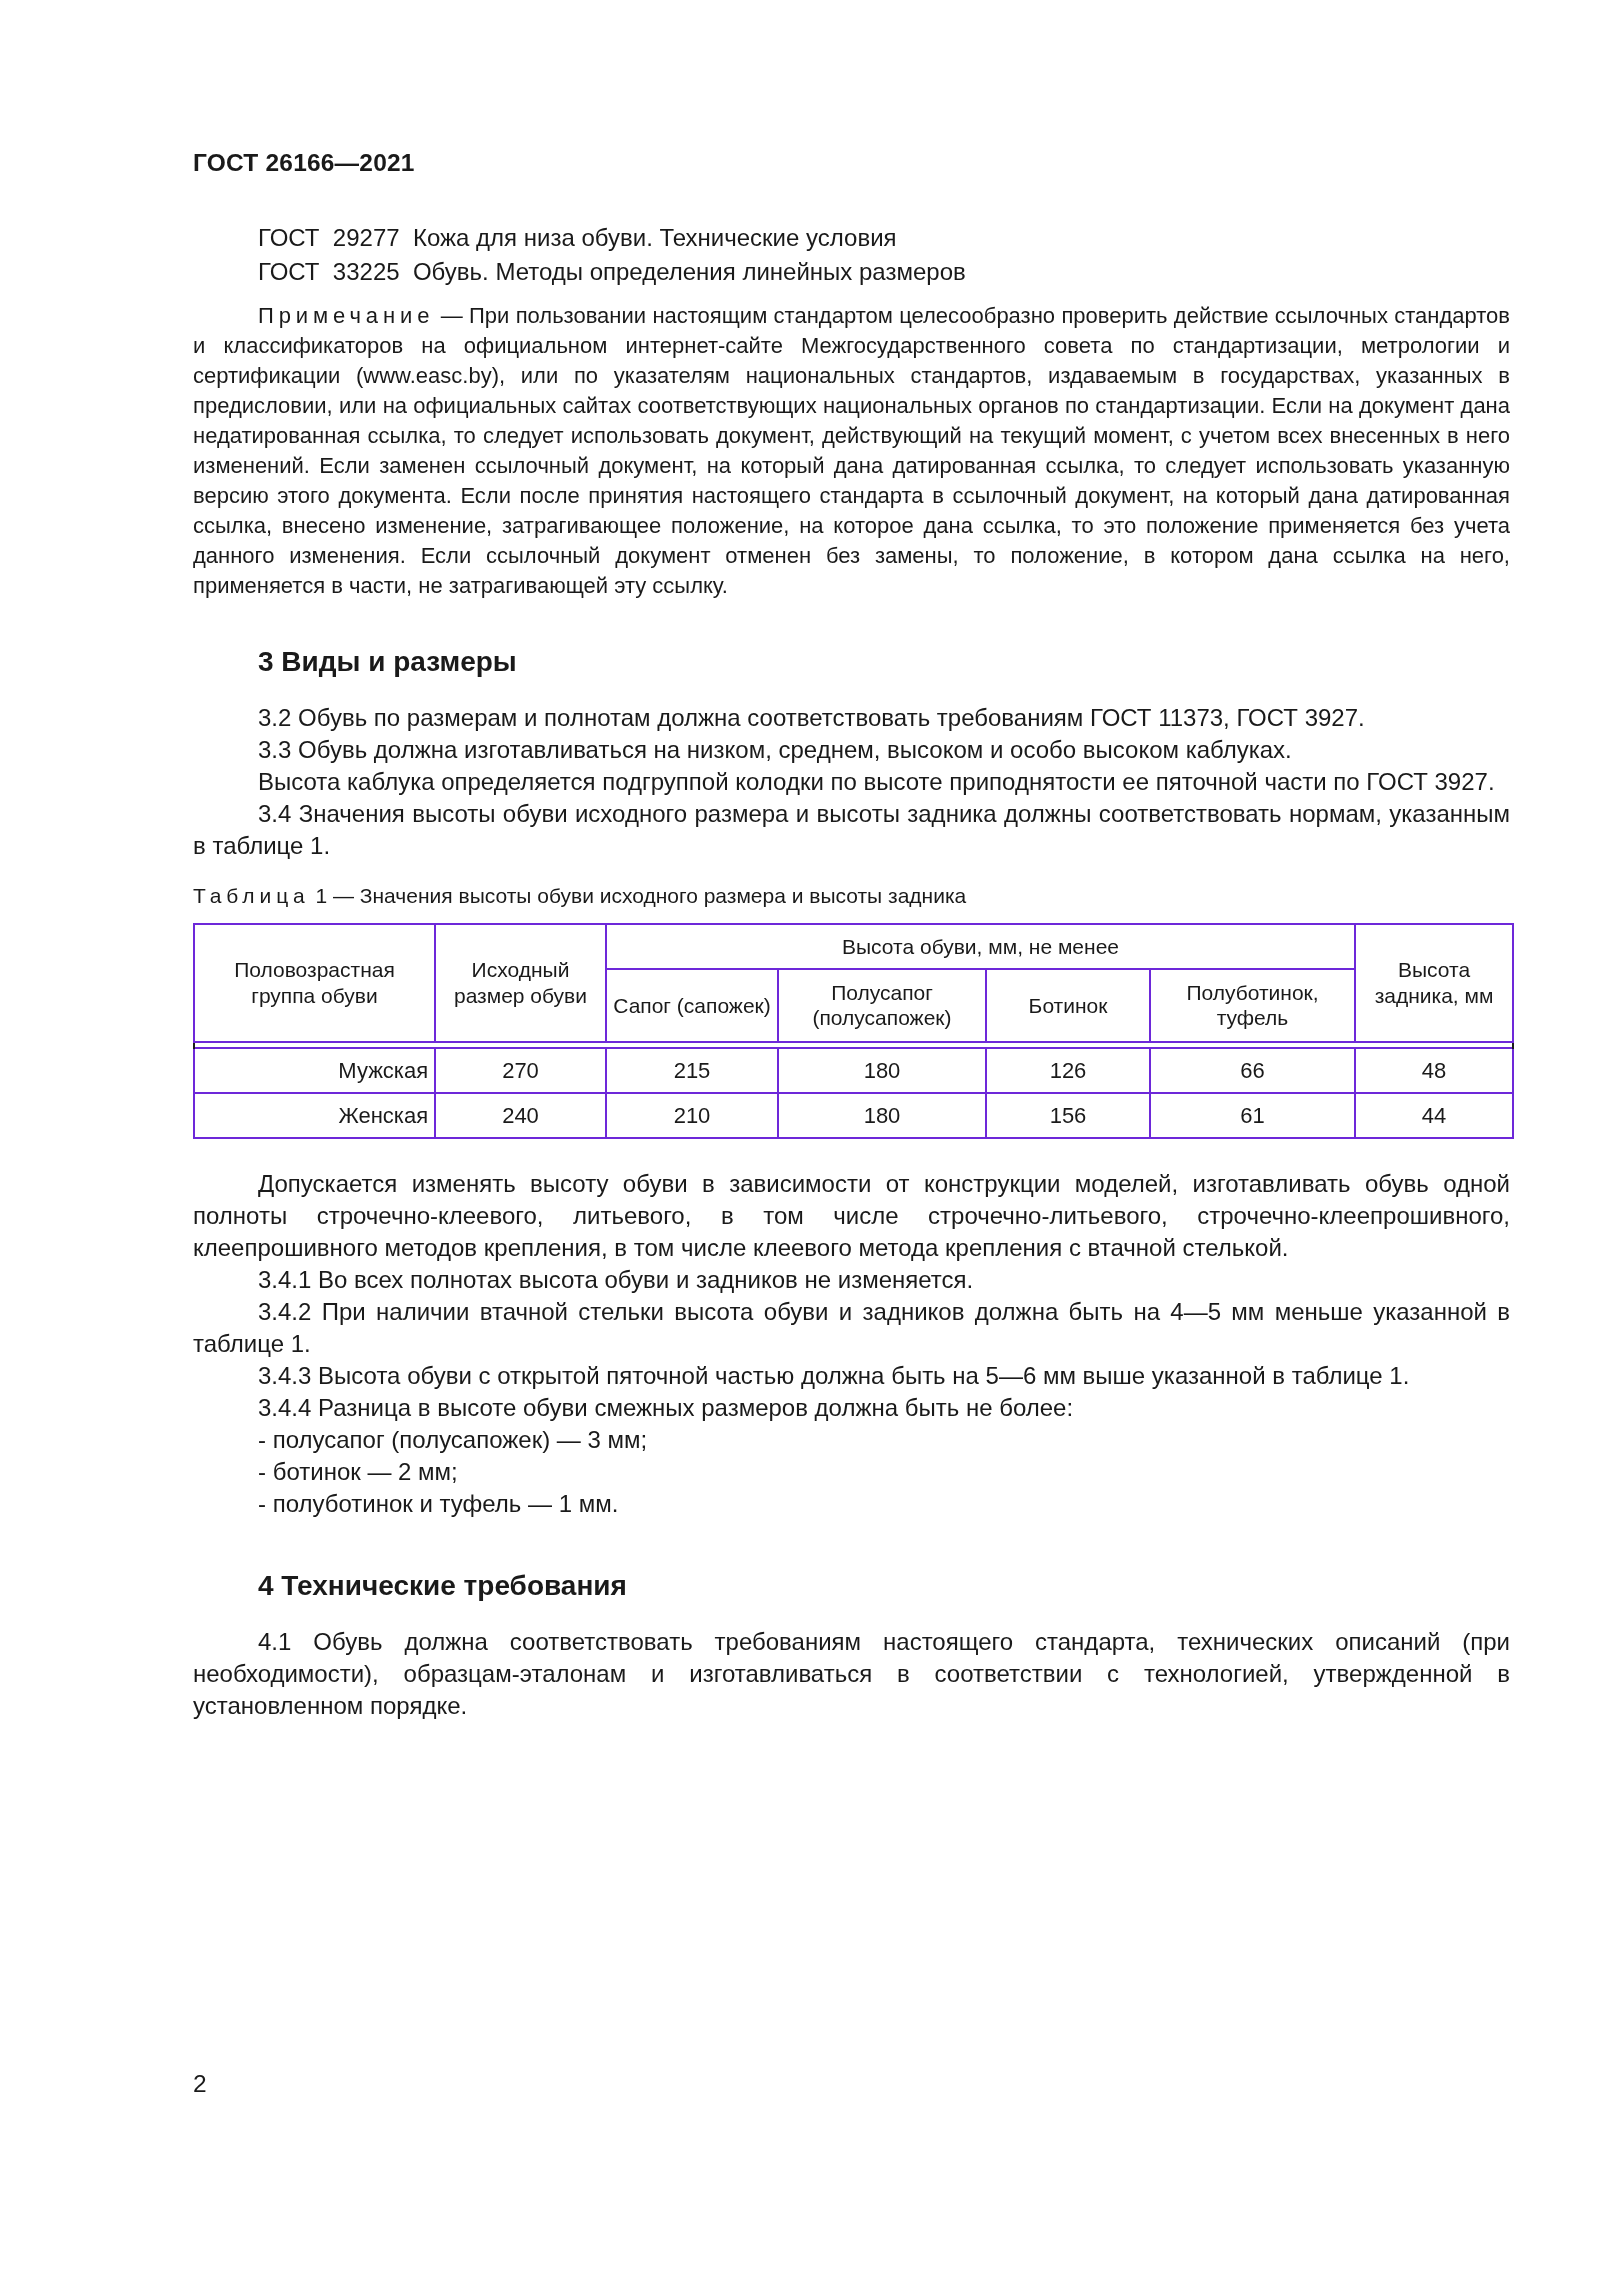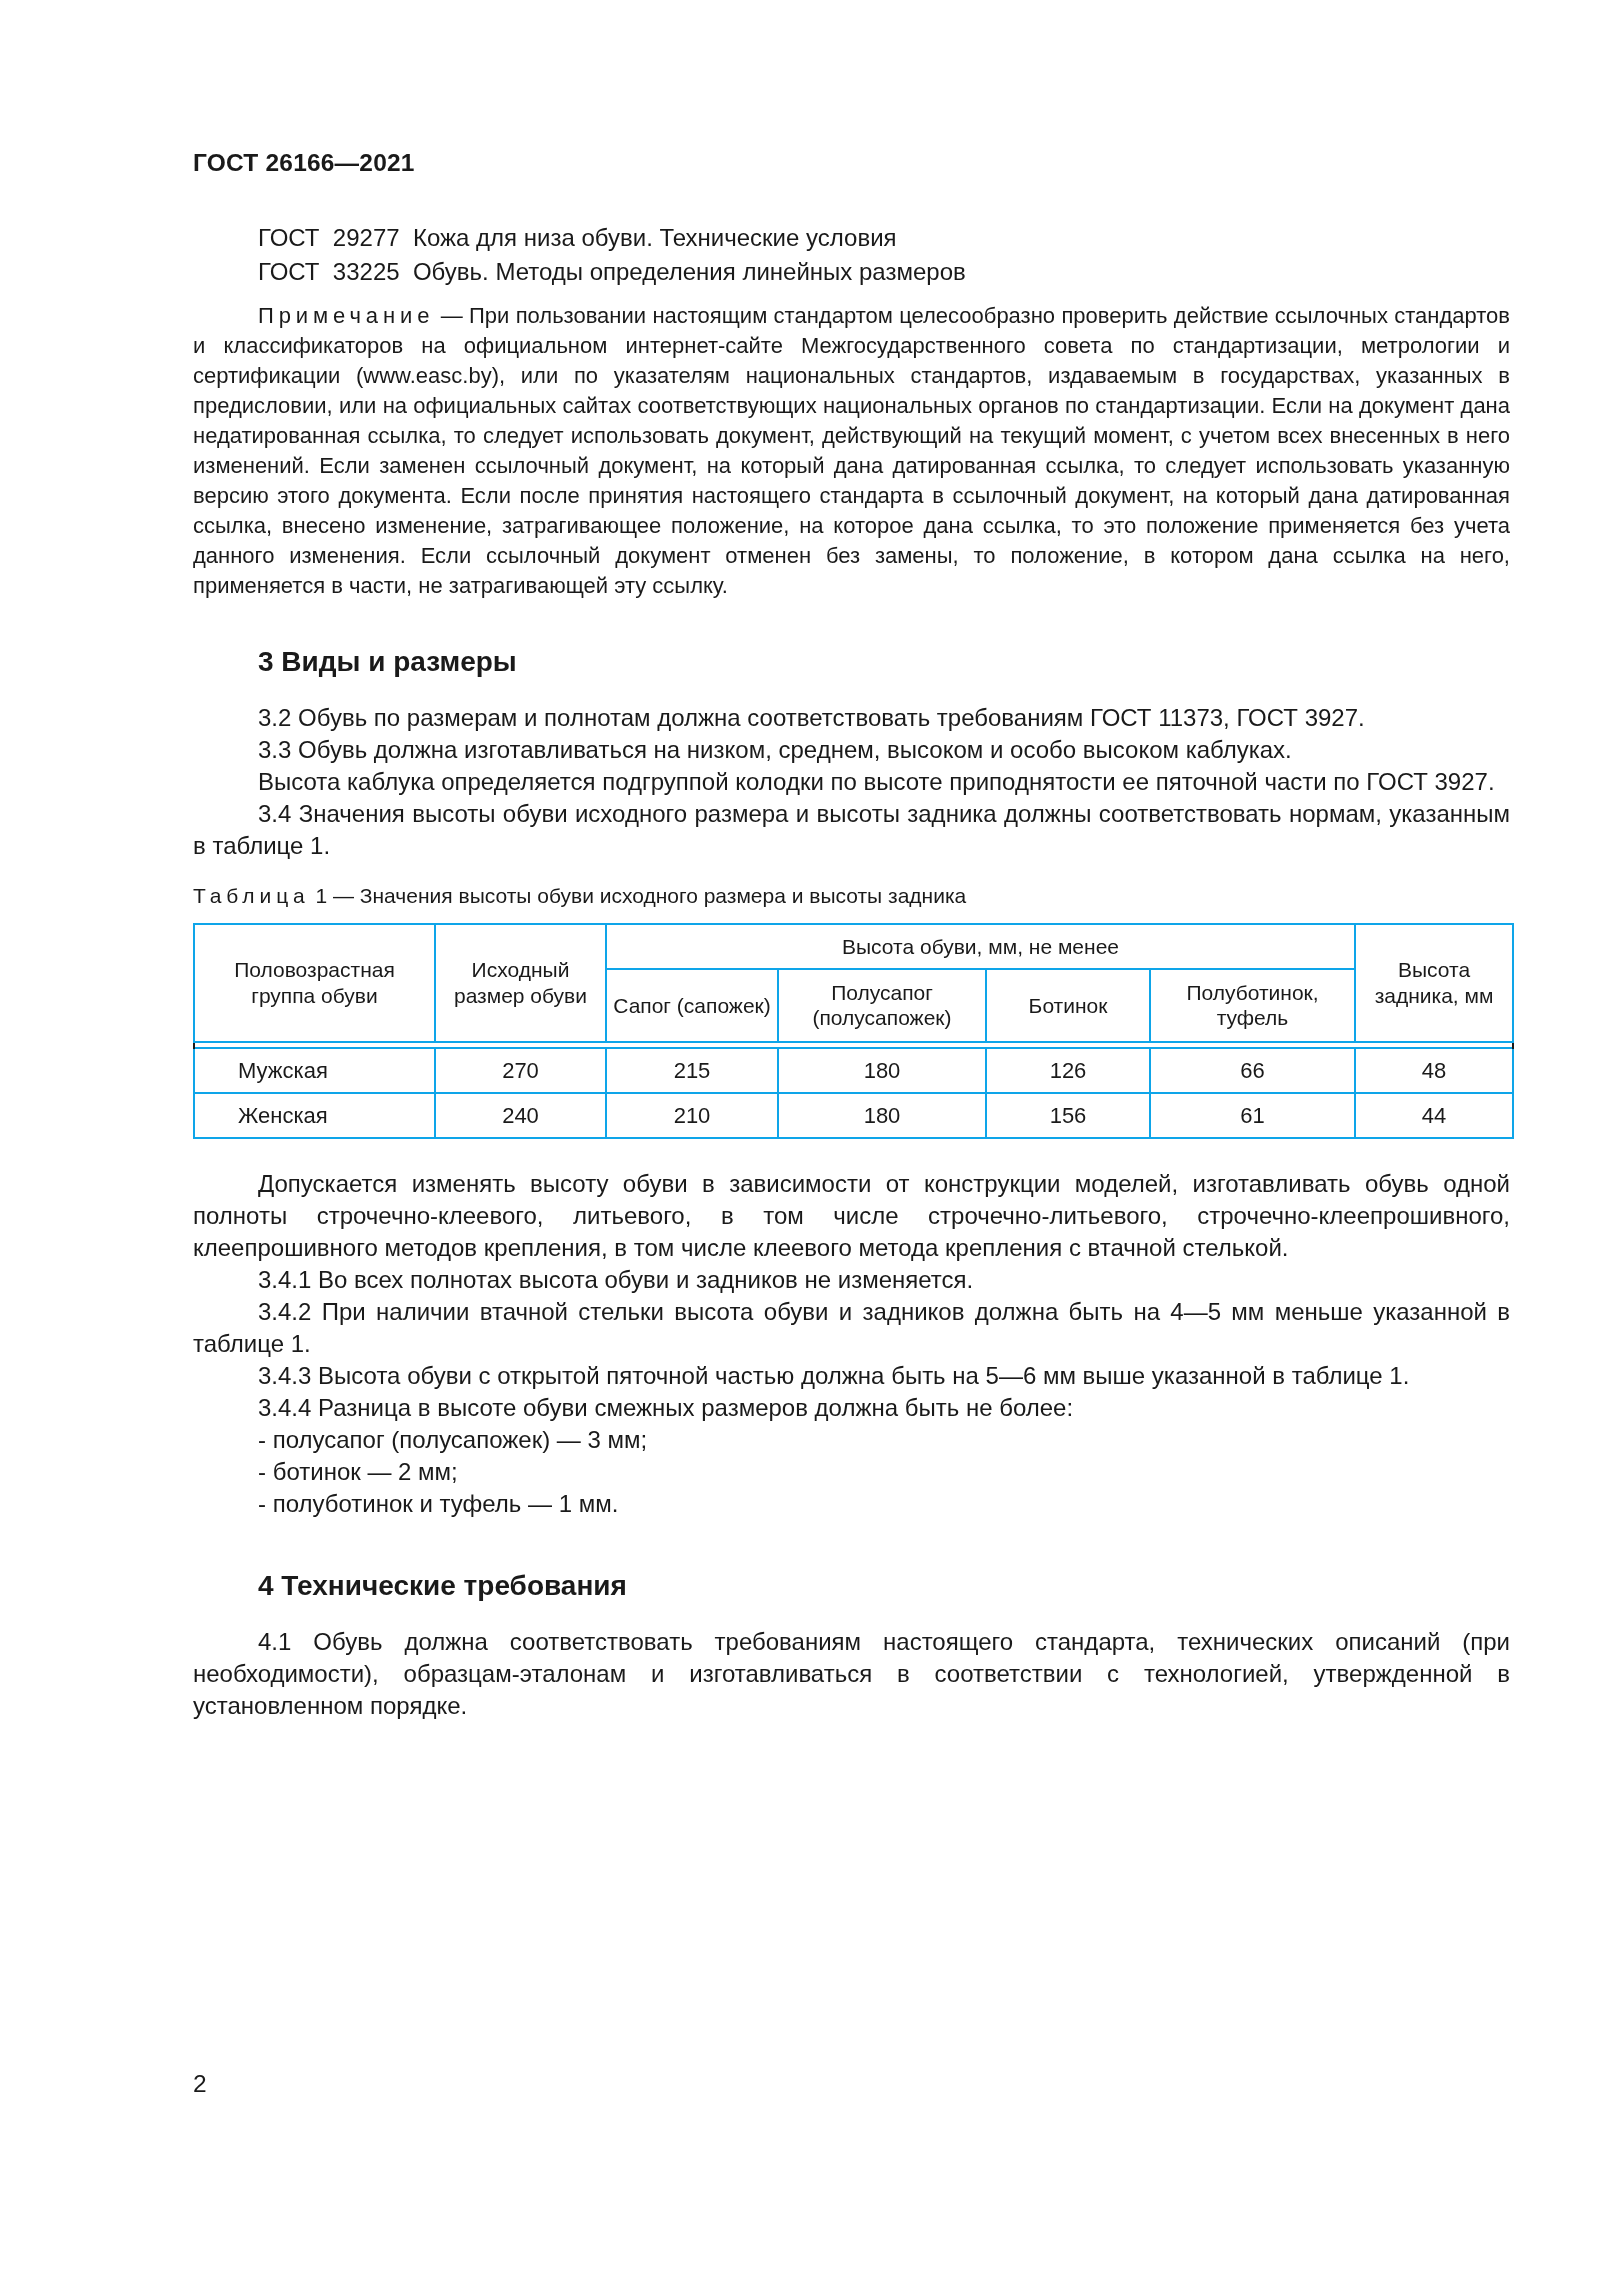--- a/index.html
+++ b/index.html
@@ -64,38 +64,38 @@
     line-height: 27.4px;
   }
   table.t1 {
     border-collapse: collapse;
     width: 1317px;
     font-size: 21px;
     line-height: 25.5px;
     table-layout: fixed;
   }
   table.t1 td, table.t1 th {
-    border: 2px solid #0ea5e9;
+    border: 2px solid #6d28d9;
     text-align: center;
     vertical-align: middle;
     font-weight: normal;
     padding: 0 5.9px;
   }
   table.t1 thead tr.r1 th { height: 43px; }
   table.t1 thead tr.r2 th { height: 71px; }
   table.t1 thead tr.sep td {
     height: 3.9px;
     padding: 0;
     border-left: 2px solid #1a1a1a;
     border-right: 2px solid #1a1a1a;
     border-top: 1.5px solid #1a1a1a;
     border-bottom: 1.5px solid #1a1a1a;
   }
   table.t1 tbody td { height: 43px; font-size: 22px; }
-  table.t1 tbody td.first { text-align: left; padding-left: 43px; }
+  table.t1 tbody td.first { text-align: right; padding-left: 24px; }
   table.t1 { border: 2.5px solid #1a1a1a; }
   .page-number {
     position: absolute;
     left: 193px;
     top: 2070px;
     font-size: 24.5px;
   }
 </style>
 </head>
 <body>

